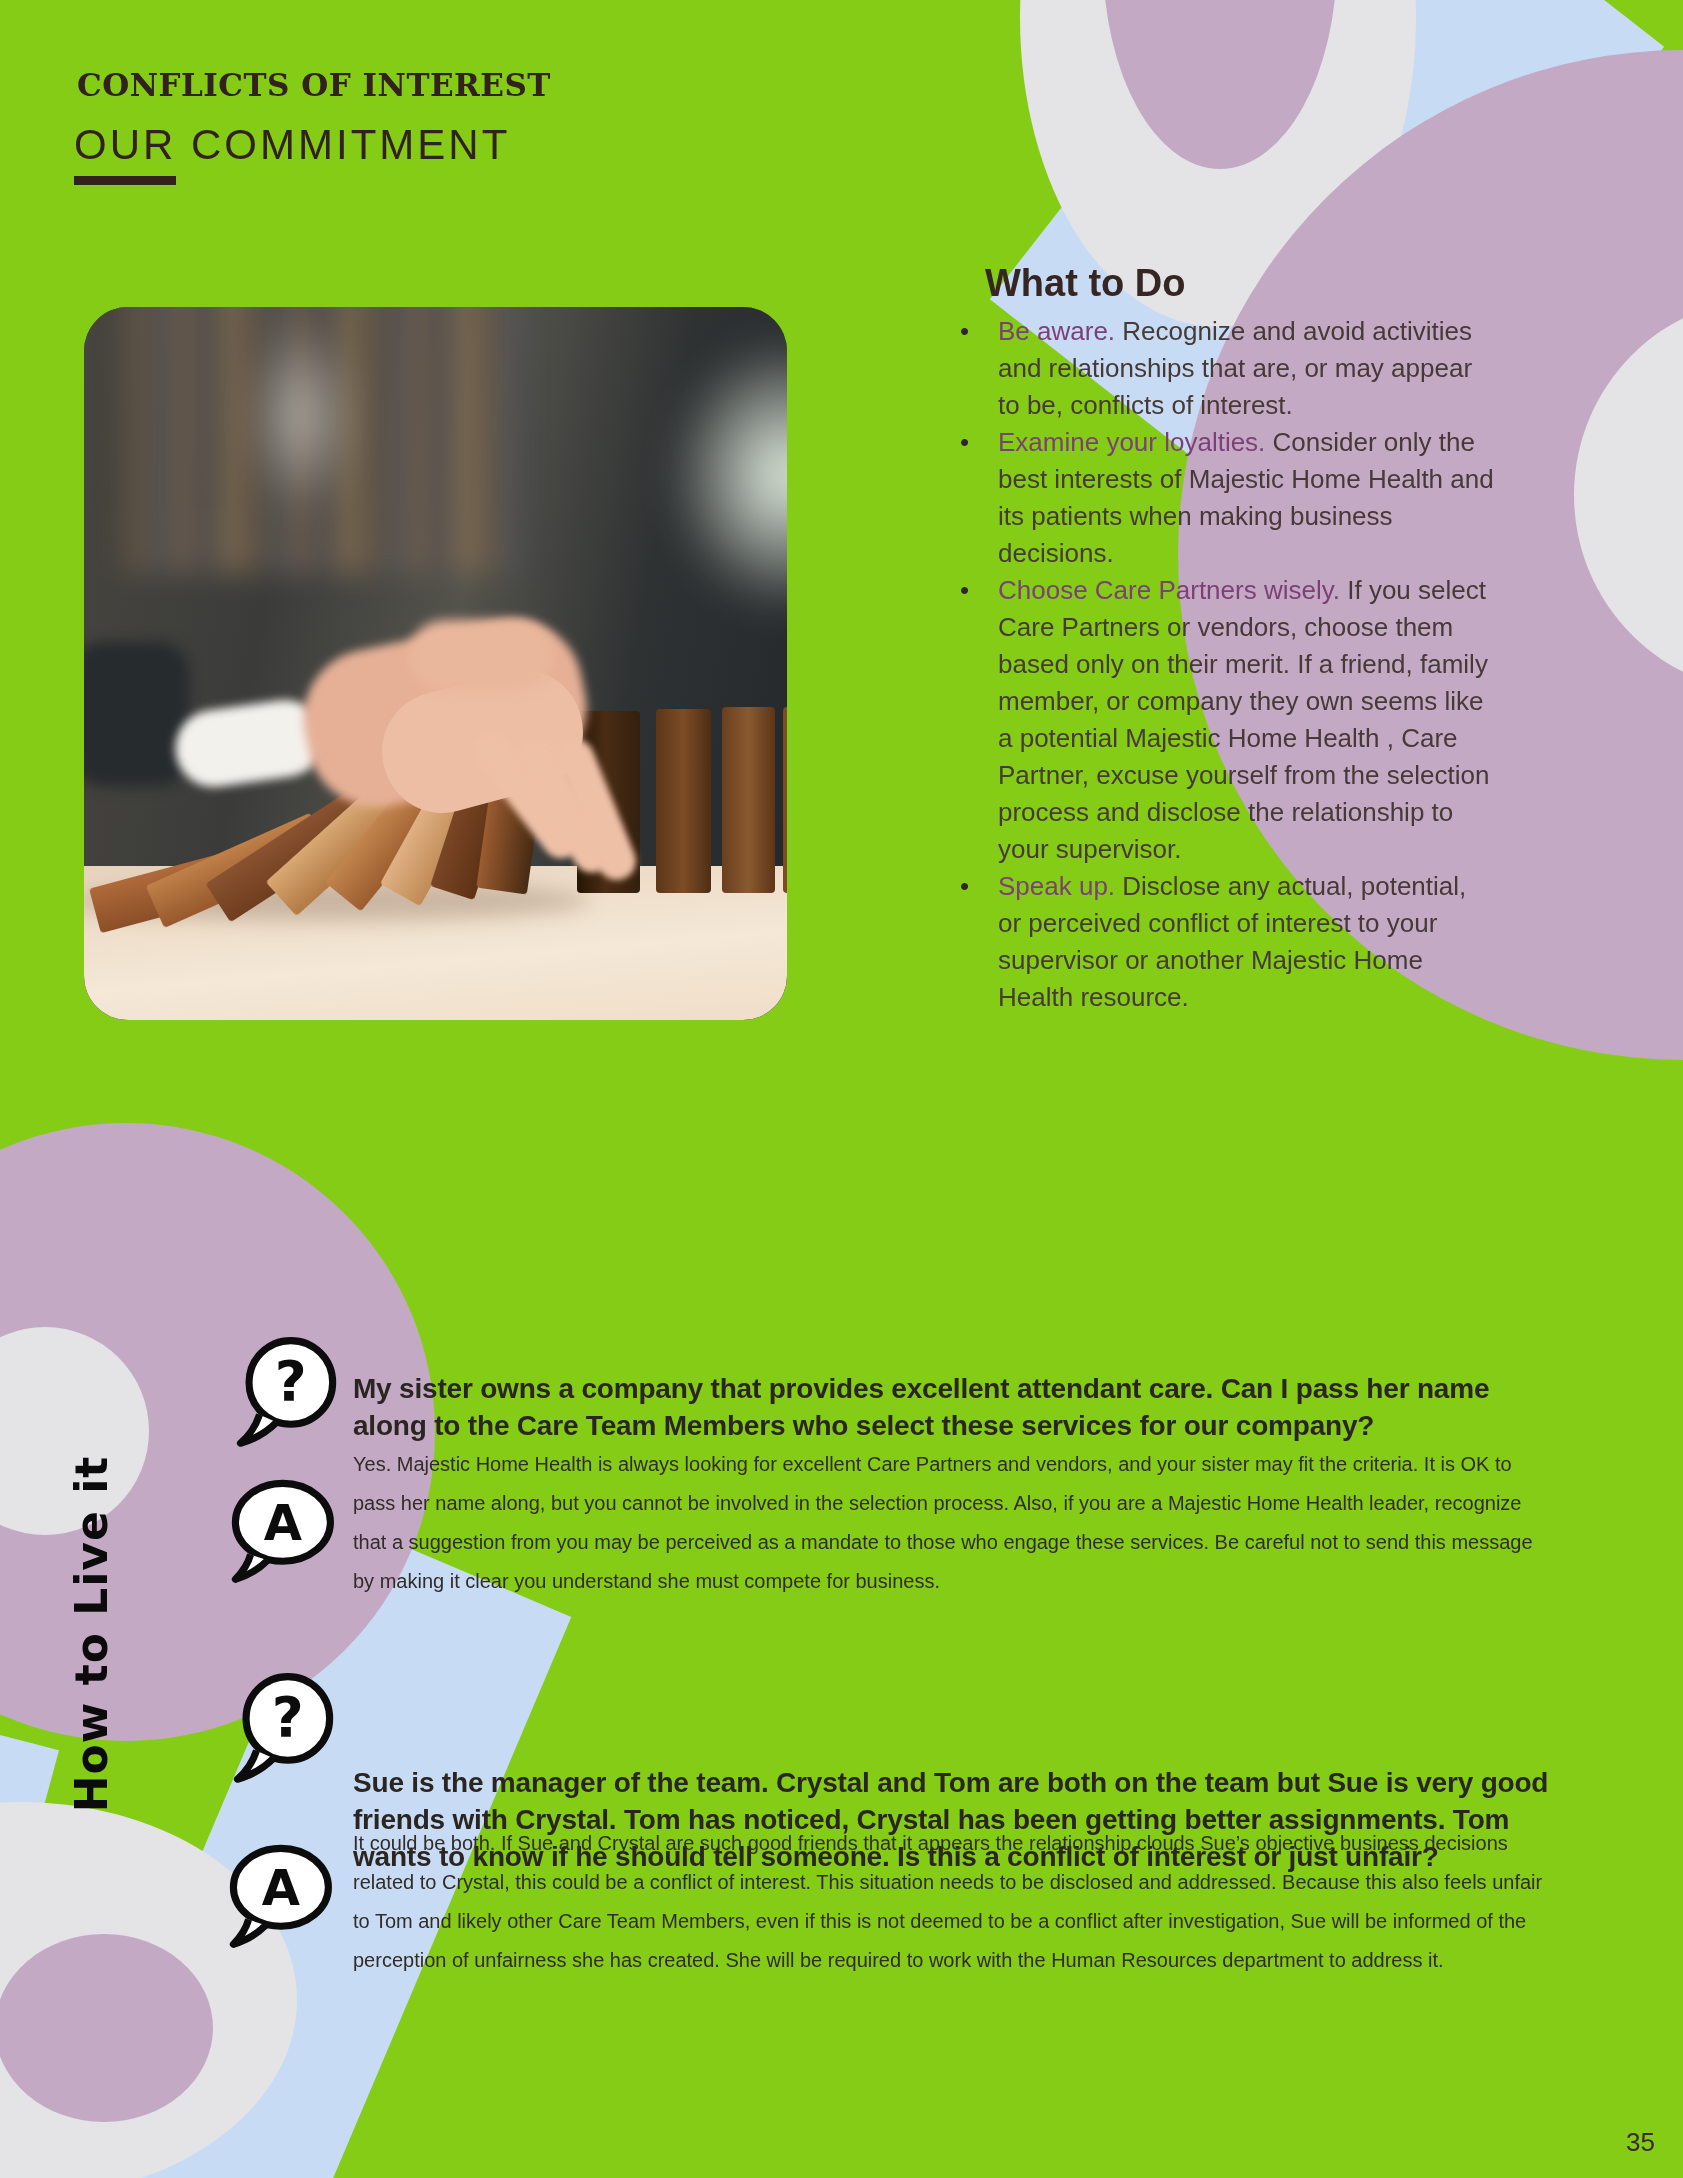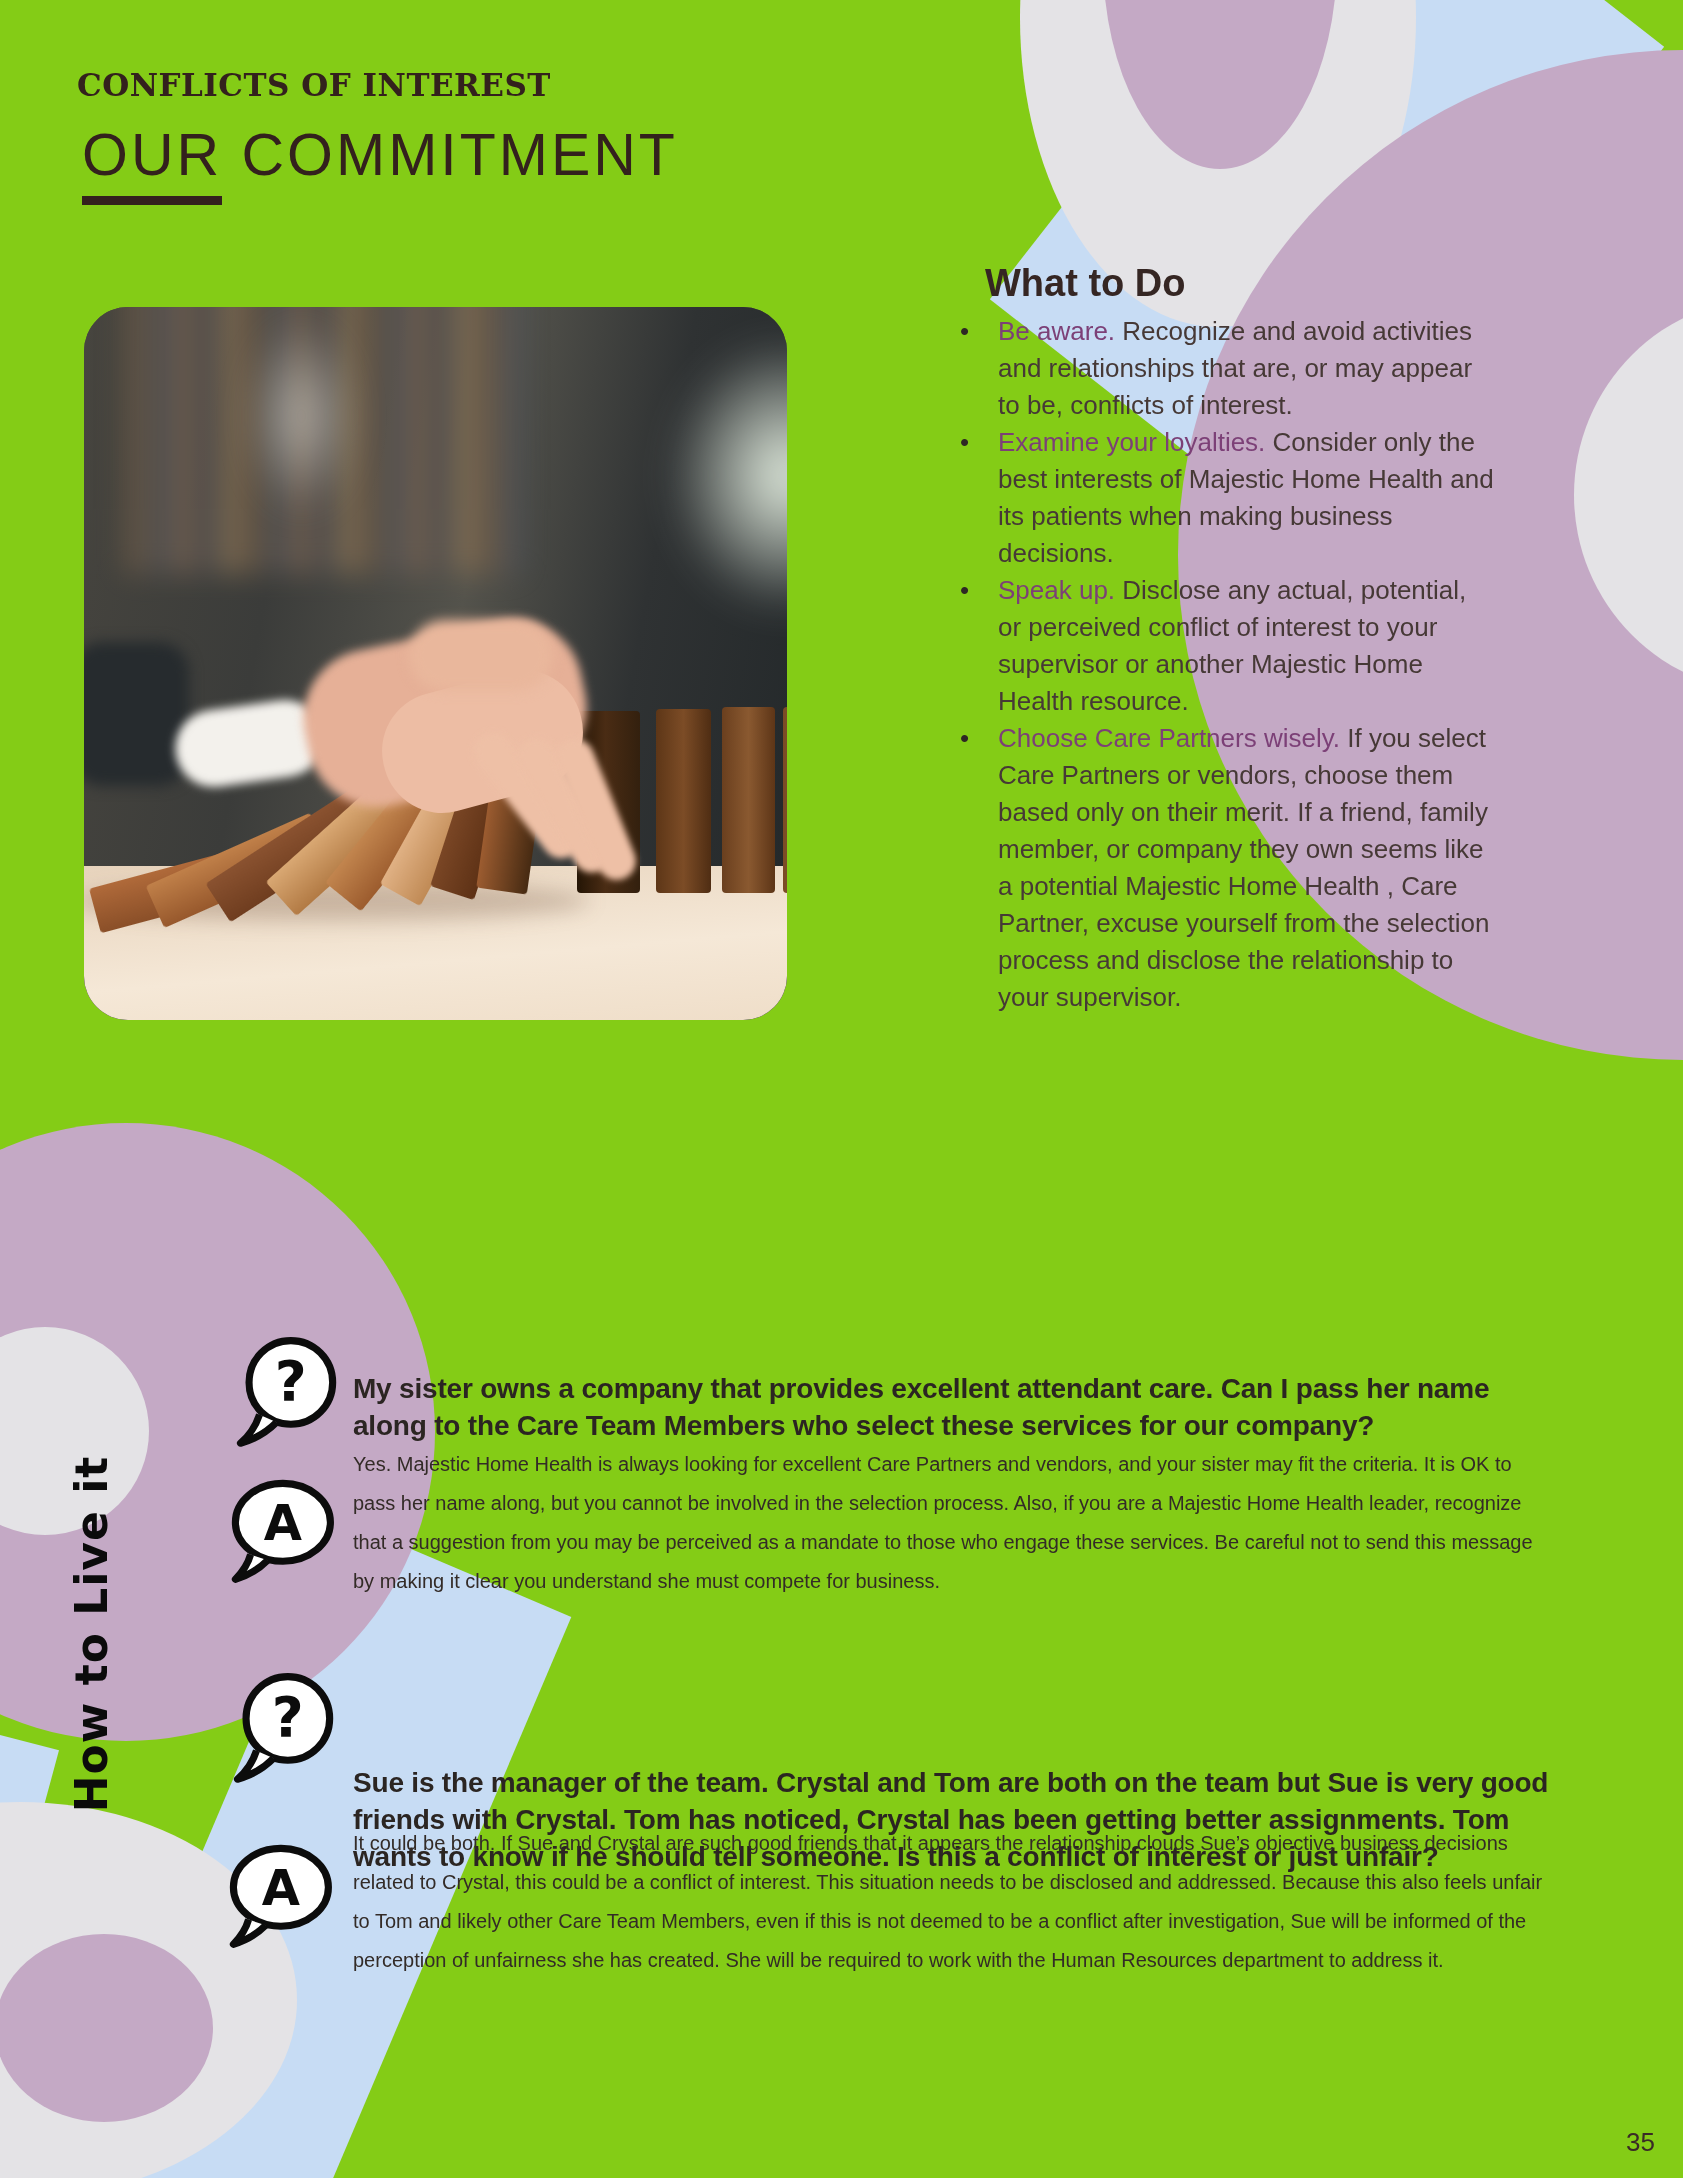--- a/index.html
+++ b/index.html
@@ -25,22 +25,22 @@
   .band-bl-chip{position:absolute;left:0;top:1735px;width:59px;height:85px;background:#c7dcf4;
            clip-path:polygon(0 0,100% 18%,68% 100%,0 82%);}
   .bigcircle-bl{left:-183px;top:1123px;width:618px;height:618px;}
   .bigcircle-bl-inner{left:-59px;top:1327px;width:208px;height:208px;}
   .donut-bl-outer{left:-257px;top:1802px;width:554px;height:396px;}
   .donut-bl-inner{left:-5px;top:1934px;width:218px;height:188px;}
 
   
   .kicker{position:absolute;left:77px;top:67px;font-family:"DejaVu Serif",serif;
           font-weight:bold;font-size:31px;letter-spacing:0.5px;color:#33211d;}
-  .title{position:absolute;left:74px;top:121px;font-size:59px;letter-spacing:3px;
-         color:#33211d;font-weight:400;white-space:nowrap;margin-left:8px;}
+  .title{position:absolute;left:74px;top:121px;font-size:42px;letter-spacing:3px;
+         color:#33211d;font-weight:400;white-space:nowrap;}
   .title .u{display:inline-block;border-bottom:9px solid #33211d;padding-bottom:7px;}
 
   
   .photo{position:absolute;left:84px;top:307px;width:703px;height:713px;border-radius:44px;
          overflow:hidden;background:#4c4b47;z-index:2;}
   .photo *{position:absolute;}
   .ph-bg{inset:0;background:linear-gradient(100deg,#47453f 0%,#3b3c3a 28%,#54534c 52%,#2f3233 74%,#23282a 100%);}
   .ph-shelf{left:40px;top:-30px;width:396px;height:297px;opacity:.75;filter:blur(14px);
     background:repeating-linear-gradient(90deg,#6b5a48 0 30px,#49505c 30px 46px,#7a6450 46px 75px,#3e4450 75px 91px,#8a7355 91px 117px);}
   .ph-blob1{left:584px;top:30px;width:238px;height:277px;filter:blur(20px);
@@ -144,22 +144,22 @@
     <div class="h-knuckle"></div>
     <div class="finger fg1"></div>
     <div class="finger fg2"></div>
     <div class="finger fg3"></div>
   </div>
 
   <h2 class="wtd-head">What to Do</h2>
   <ul class="wtd-list">
     <li><span class="lead">Be aware.</span><span> Recognize and avoid activities and relationships that are, or may appear to be, conflicts of interest.</span></li>
     <li><span class="lead">Examine your loyalties.</span><span> Consider only the best interests of Majestic Home Health and its patients when making business decisions.</span></li>
+    <li><span class="lead">Choose Care Partners wisely.</span><span> If you select Care Partners or vendors, choose them based only on their merit. If a friend, family member, or company they own seems like a potential Majestic Home Health , Care Partner, excuse yourself from the selection process and disclose the relationship to your supervisor.</span></li>
     <li><span class="lead">Speak up.</span><span> Disclose any actual, potential, or perceived conflict of interest to your supervisor or another Majestic Home Health resource.</span></li>
-    <li><span class="lead">Choose Care Partners wisely.</span><span> If you select Care Partners or vendors, choose them based only on their merit. If a friend, family member, or company they own seems like a potential Majestic Home Health , Care Partner, excuse yourself from the selection process and disclose the relationship to your supervisor.</span></li>
   </ul>
 
   <div class="howlive">How to Live it</div>
 
   <svg class="bubble" style="left:231px;top:1333px;" viewBox="0 0 120 120">
     <circle cx="63" cy="52" r="44" fill="#fff" stroke="#0c0c0c" stroke-width="7.5"></circle>
     <path d="M30 86 Q24 104 10 116 Q32 110 48 94" fill="#fff" stroke="#0c0c0c" stroke-width="7.5" stroke-linejoin="round"></path>
     <text x="63" y="71" text-anchor="middle" font-size="58" font-weight="bold" fill="#0c0c0c">?</text>
   </svg>
   <div class="qa-text q-text" style="top:1346px;margin-top:24px;">My sister owns a company that provides excellent attendant care. Can I pass her name along to the Care Team Members who select these services for our company?</div>

